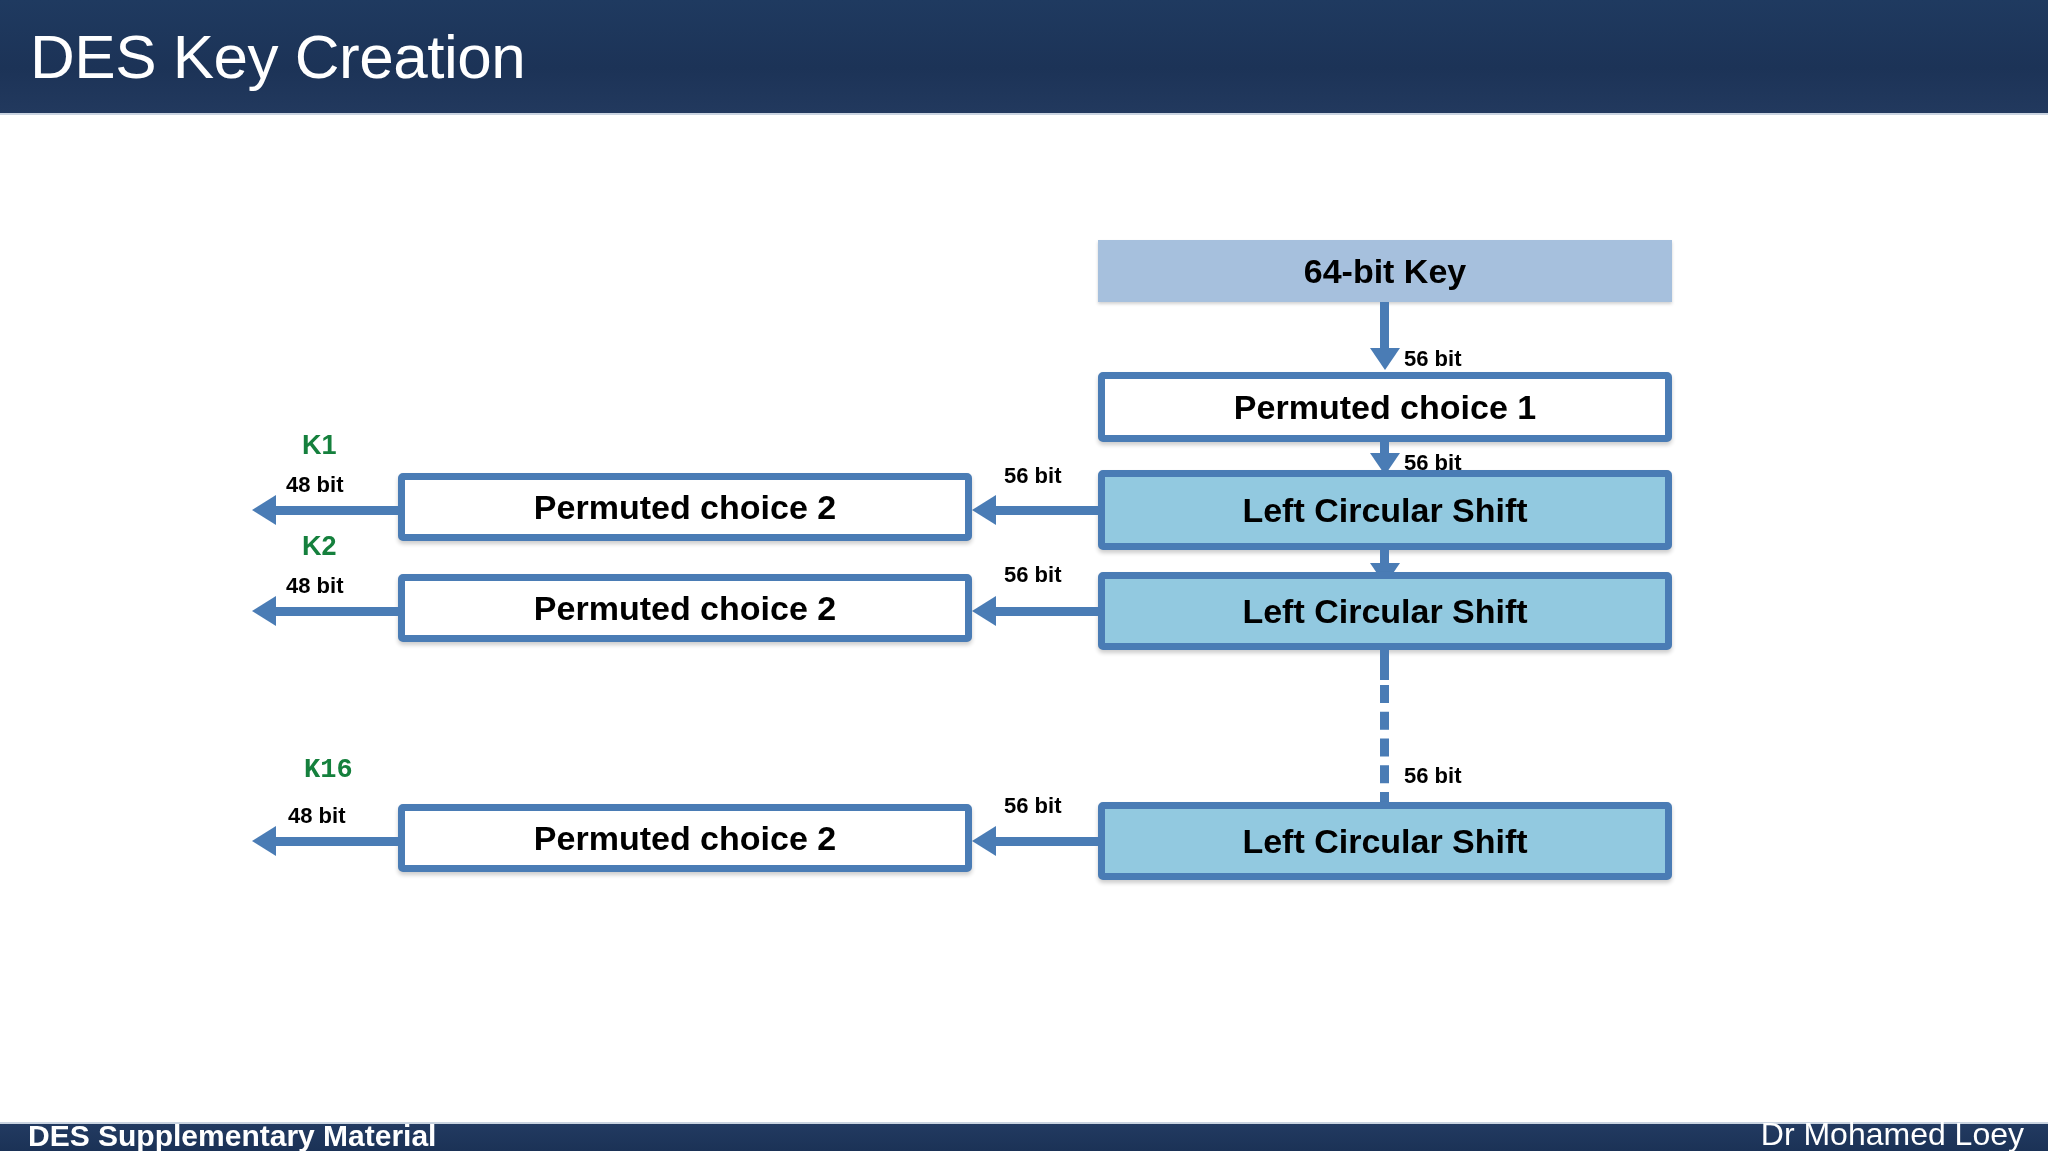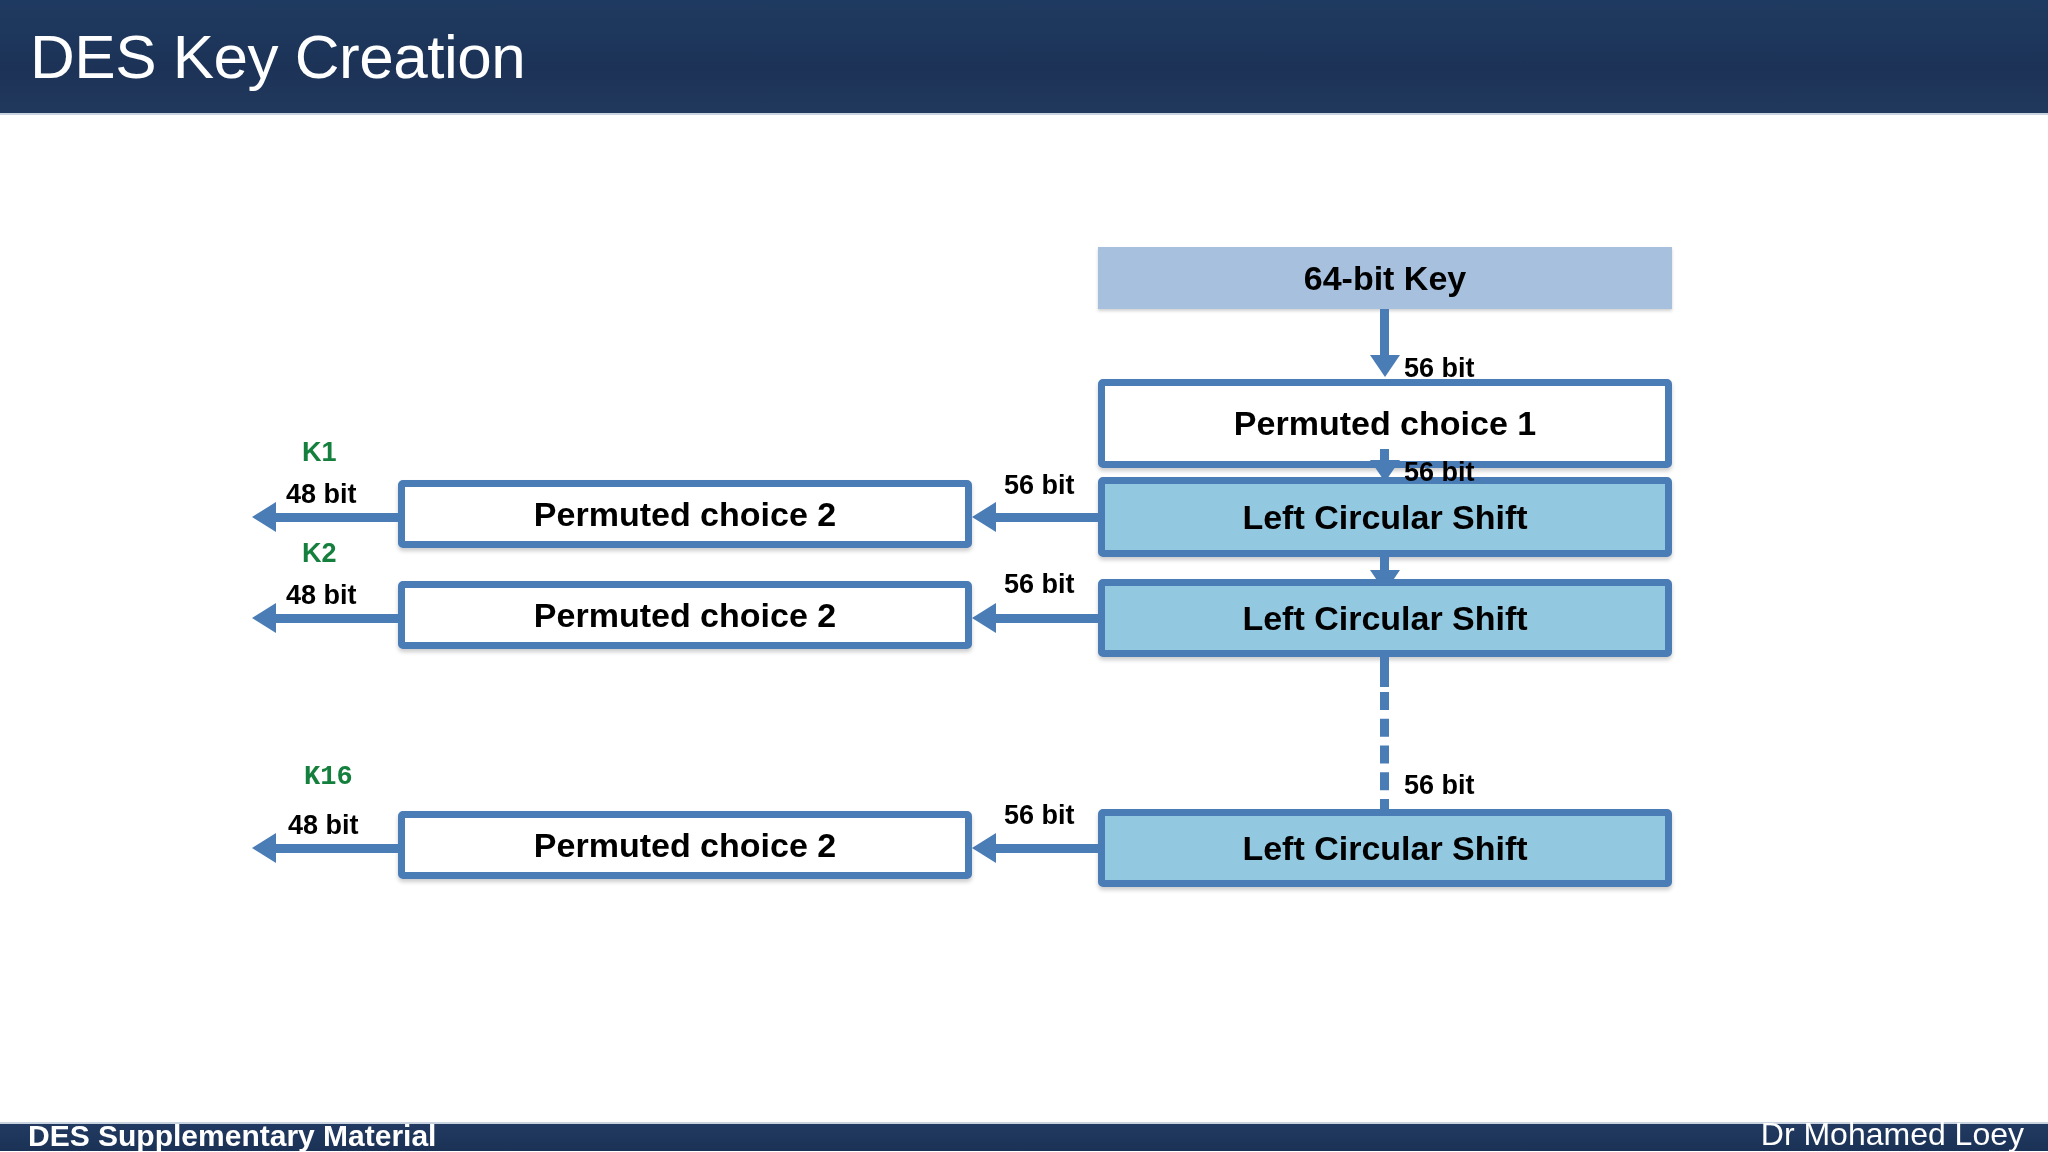--- a/index.html
+++ b/index.html
@@ -40,21 +40,21 @@
     color:#ffffff; font-size:30px; font-weight:bold;
     line-height:44px; white-space:nowrap;
   }
   .footer-right {
     position:absolute; right:24px; top:-12px;
     color:#ffffff; font-size:32px; font-weight:400;
     line-height:44px; white-space:nowrap;
   }
 
   
-  .canvas { position:absolute; left:0; top:122px; width:2048px; height:1007px; }
+  .canvas { position:absolute; left:0; top:115px; width:2048px; height:1007px; }
 
   
   .box {
     position:absolute;
     display:flex; align-items:center; justify-content:center;
     color:#000000;
     font-weight:bold;
     font-size:34px;
     text-align:center;
     white-space:nowrap;
@@ -106,21 +106,21 @@
     border-top:15px solid transparent;
     border-bottom:15px solid transparent;
     border-right:24px solid #4a7cb5;
   }
 
   
   .lbl {
     position:absolute;
     color:#000000;
     font-weight:bold;
-    font-size:27px;
+    font-size:22px;
     white-space:nowrap;
     line-height:1;
   }
   .lbl-k {
     position:absolute;
     color:#15803d;
     font-weight:bold;
     font-size:27px;
     white-space:nowrap;
     line-height:1;
@@ -135,21 +135,21 @@
 
 <div class="canvas">
 
   <div class="box box-key" style="left:1098px; top:125px; width:574px; height:62px;">
     <span>64-bit Key</span>
   </div>
 
   <div class="vline" style="left:1380px; top:187px; height:48px;"></div>
   <div class="varrow" style="left:1370px; top:233px;"></div>
 
-  <div class="box box-outline" style="left:1098px; top:257px; width:574px; height:89px;">
+  <div class="box box-outline" style="left:1098px; top:257px; width:574px; height:70px;">
     <span>Permuted choice 1</span>
   </div>
 
   <div class="vline" style="left:1380px; top:327px; height:18px;"></div>
   <div class="varrow" style="left:1370px; top:338px;"></div>
   <div class="lbl" style="left:1404px; top:233px;">56 bit</div>
 
   <div class="box box-shift" style="left:1098px; top:355px; width:574px; height:80px;">
     <span>Left Circular Shift</span>
   </div>

